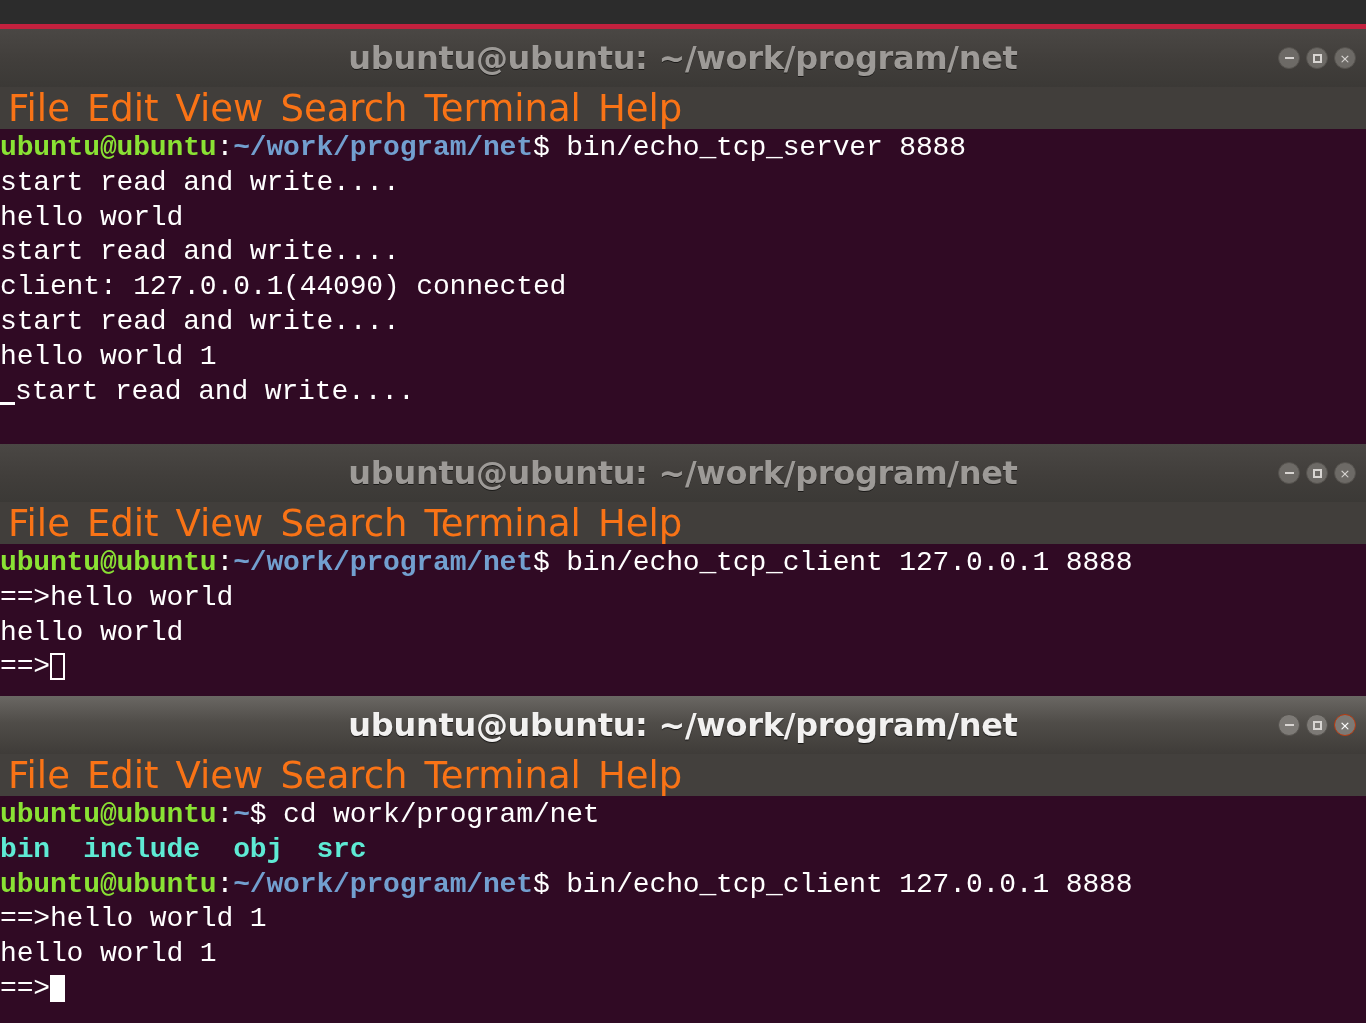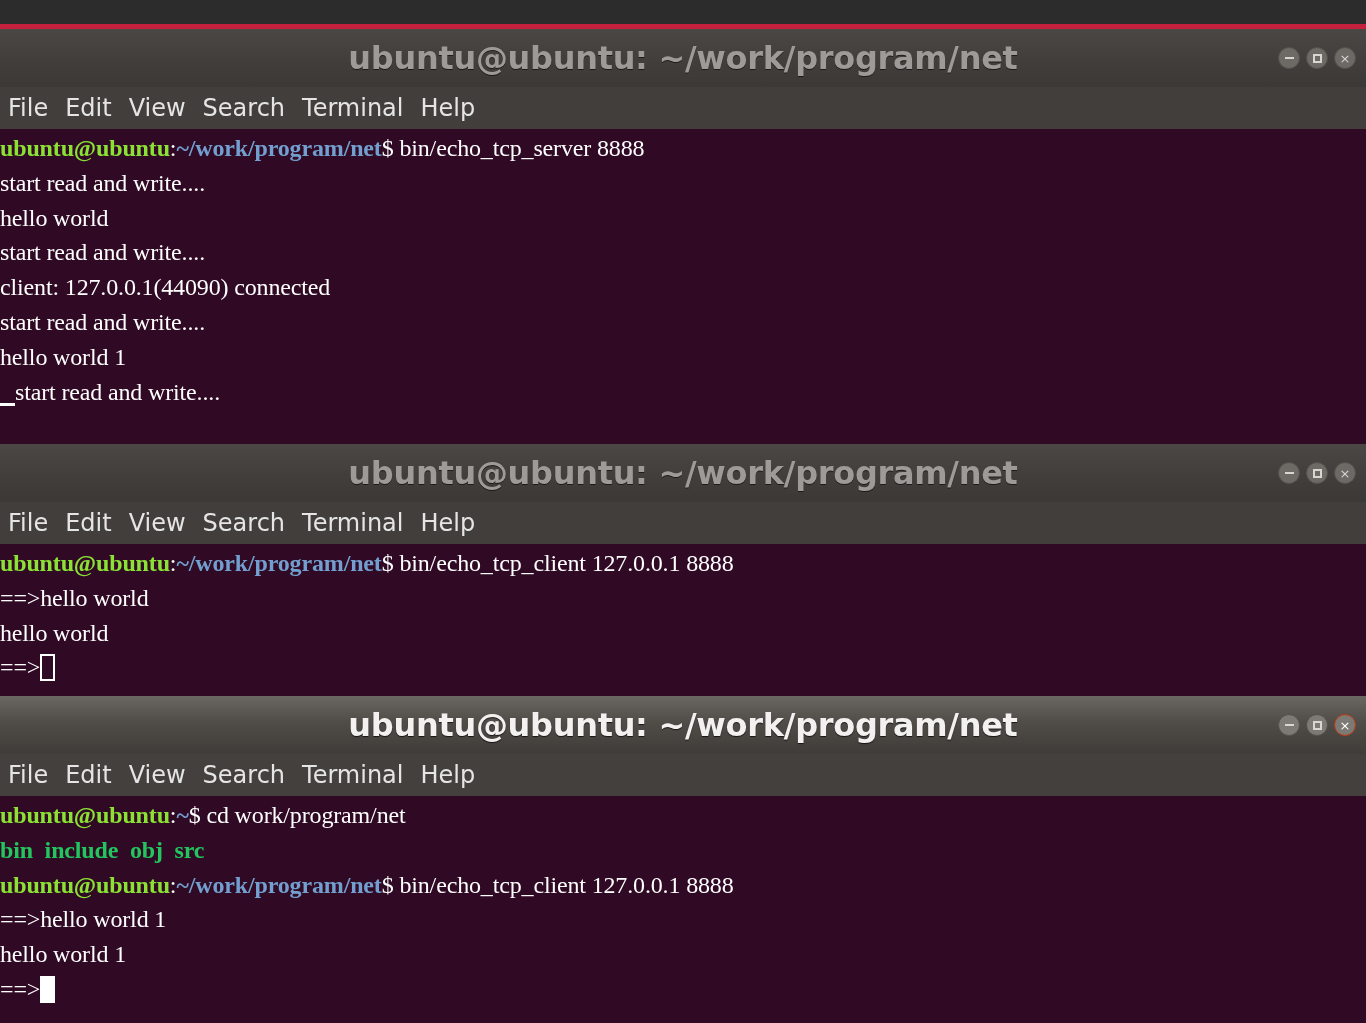--- a/index.html
+++ b/index.html
@@ -110,44 +110,44 @@
     height: 42px;
     background: #413e3b;
     display: flex;
     align-items: center;
     padding-left: 8px;
     gap: 17px;
   }
   .window.focused .menubar { background: #43403d; }
   .menu-item {
     font-family: "DejaVu Sans", sans-serif;
-    font-size: 24px;
-    color: #e5e5e5;
+    font-size: 37px;
+    color: #f97316;
     line-height: 1;
     white-space: nowrap;
   }
 
   
   .term {
     background: #300a24;
     padding: 2px 0 0 0;
     overflow: hidden;
   }
   .line {
-    font-family: Liberation Serif, serif;
-    font-size: 24px;
+    font-family: Liberation Mono, monospace;
+    font-size: 28px;
     line-height: 34.8px;
     color: #ffffff;
     white-space: pre;
     padding-left: 0px;
     letter-spacing: -0.15px;
   }
   .user { color: #8ae234; font-weight: bold; }
   .path { color: #729fcf; font-weight: bold; }
-  .dir  { color: #22c55e; font-weight: bold; }
+  .dir  { color: #5eead4; font-weight: bold; }
   .plain { color: #ffffff; }
 
   .cursor-block {
     display: inline-block;
     width: 15px;
     height: 27px;
     background: #ffffff;
     vertical-align: -6px;
   }
   .cursor-hollow {

